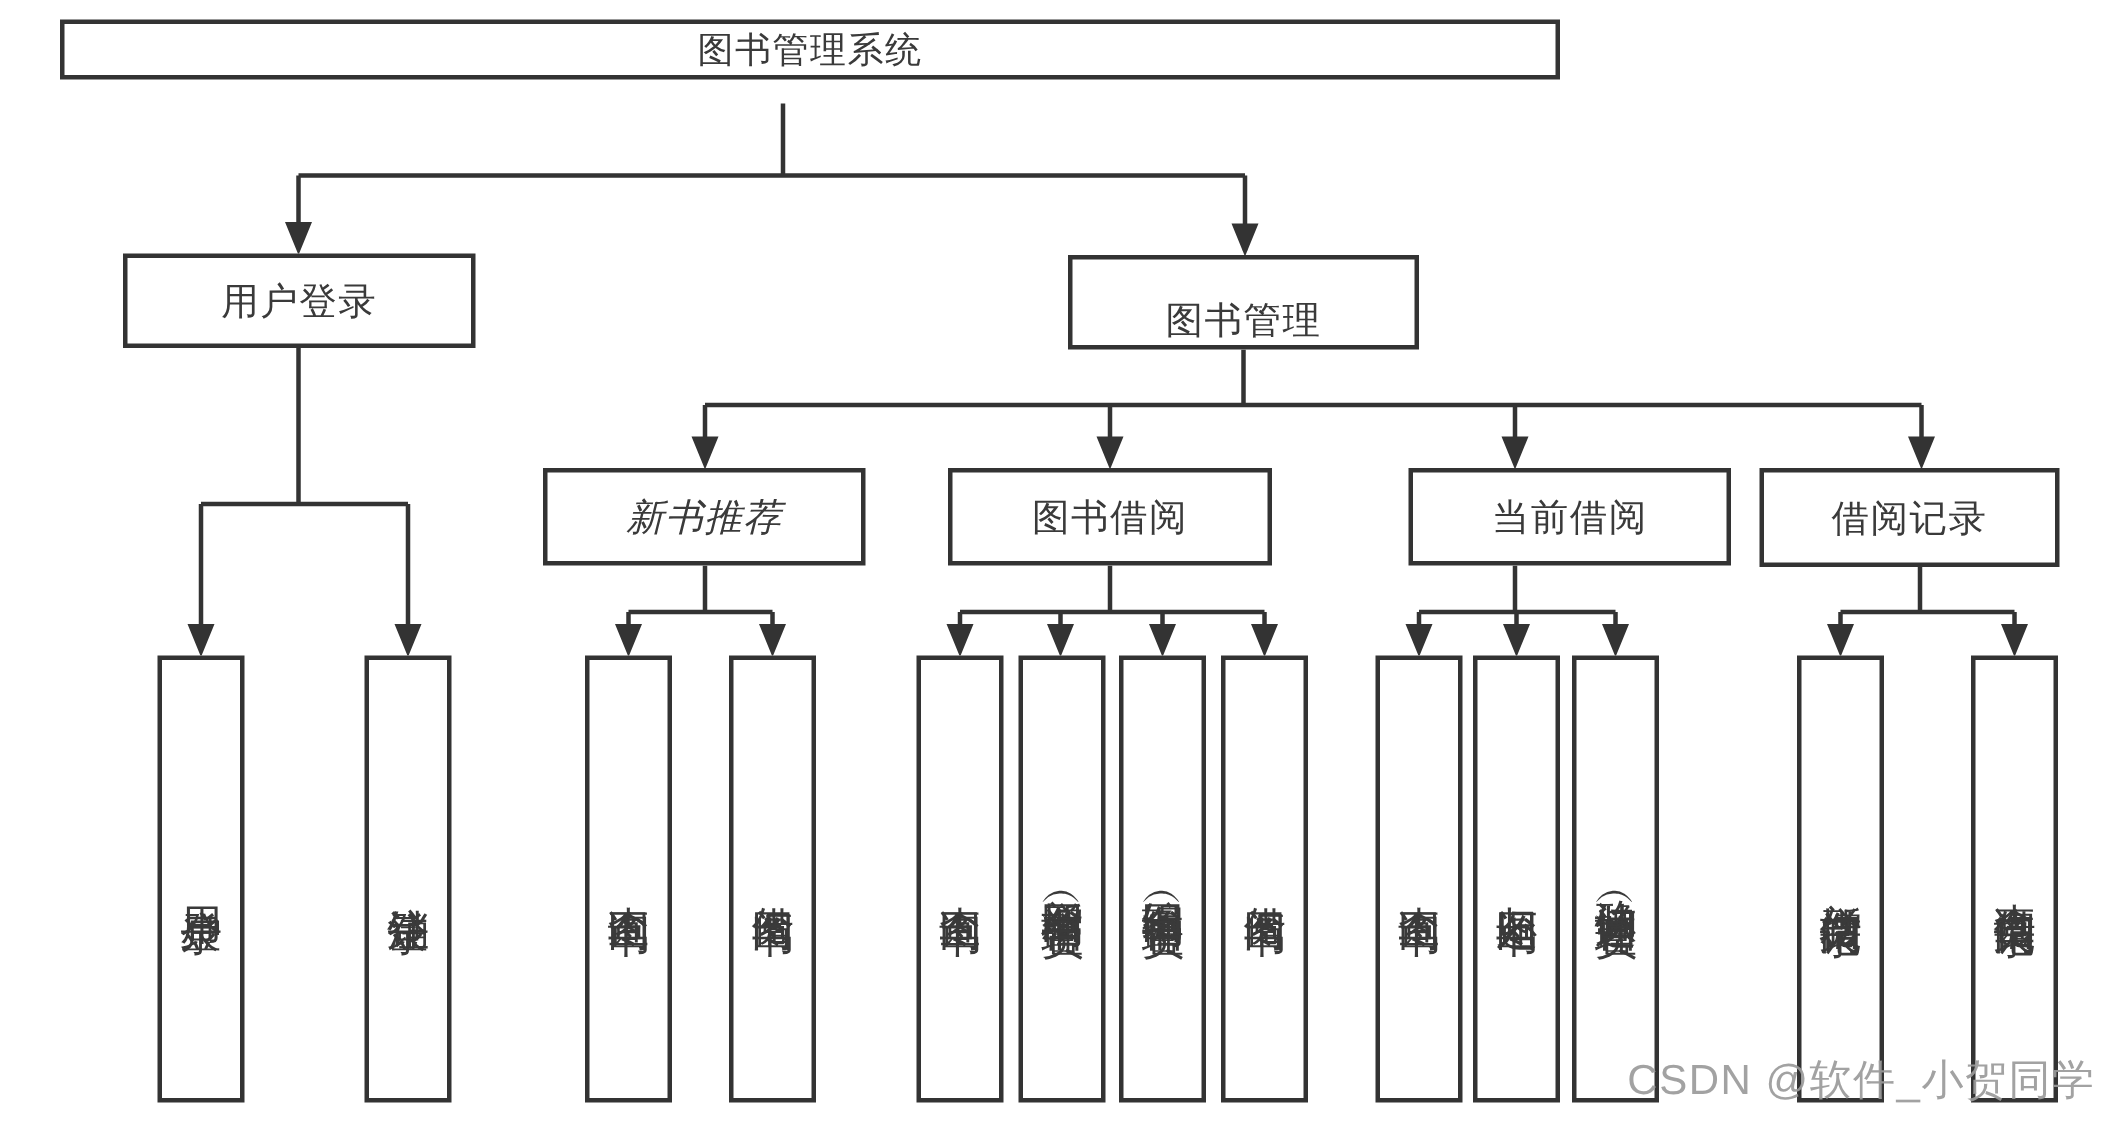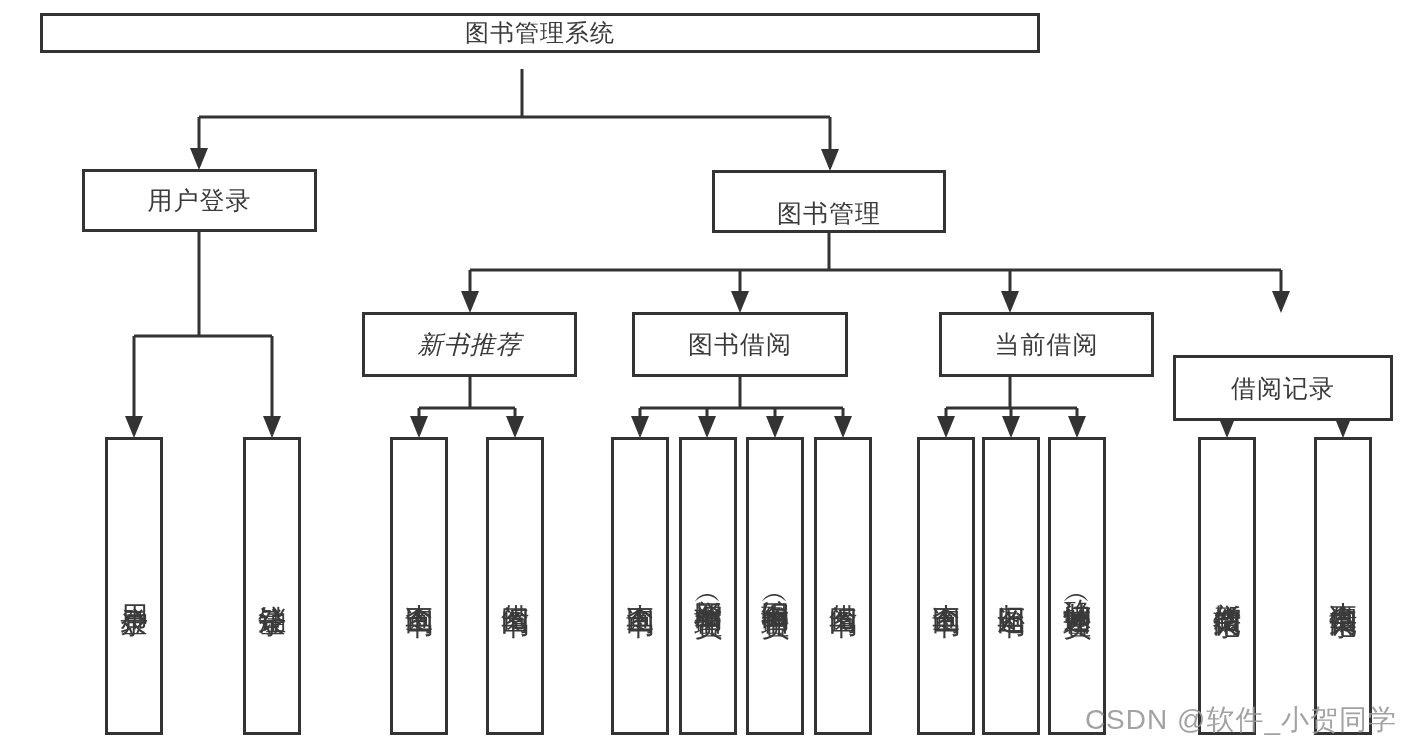--- a/index.html
+++ b/index.html
@@ -44,21 +44,21 @@
   
   #n-root{left:40px;top:13px;width:1000px;height:40px;}
   #n-root .lbl{font-size:24px;}
   
   #n-user-login{left:82px;top:169px;width:235px;height:63px;}
   #n-book-mgmt{left:712px;top:170px;width:234px;height:63px;align-items:flex-end;}
   
   #n-new-book{left:362px;top:312px;width:215px;height:65px;font-style:italic;}
   #n-book-borrow{left:632px;top:312px;width:216px;height:65px;}
   #n-current-borrow{left:903px;top:312px;width:215px;height:65px;margin-left:36px;}
-  #n-borrow-record{left:1173px;top:312px;width:220px;height:66px;margin-top:43px;}
+  #n-borrow-record{left:1173px;top:312px;width:200px;height:66px;}
   
   .node.v{top:437px;width:58px;height:298px;}
   #n-login{left:105px;}
   #n-logout{left:243px;}
   #n-rec-query{left:390px;}
   #n-rec-borrow{left:486px;}
   #n-bb-query{left:611px;}
   #n-bb-add{left:679px;}
   #n-bb-edit{left:746px;}
   #n-bb-borrow{left:814px;}

